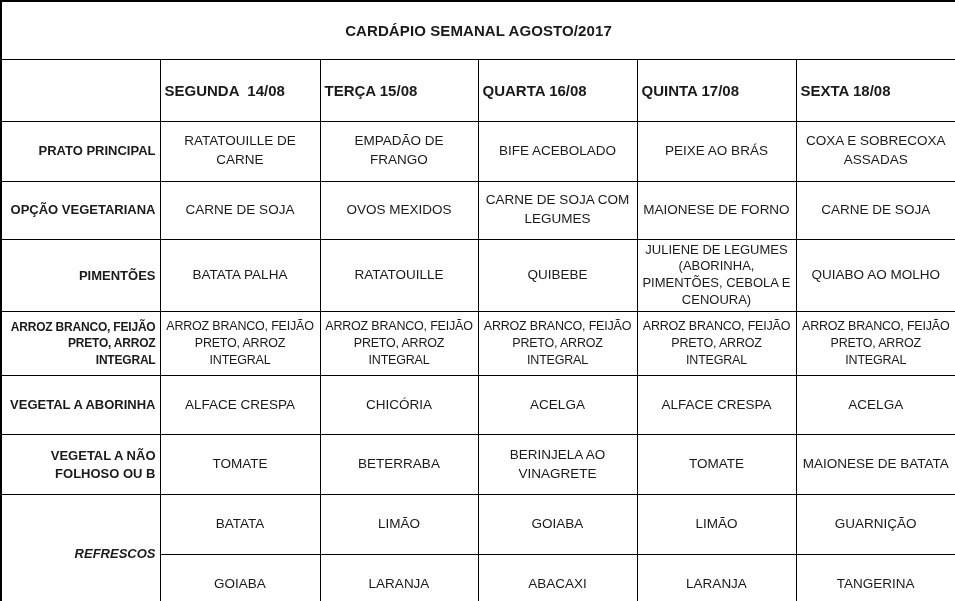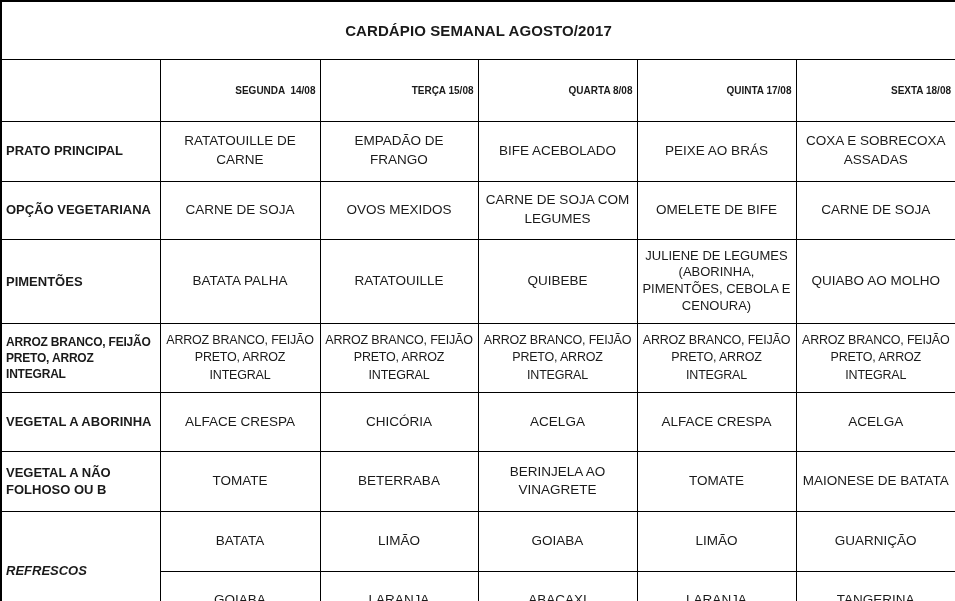--- a/index.html
+++ b/index.html
@@ -11,38 +11,38 @@
   }
   .menu-table {
     width: 955px;
     height: 601px;
     border-collapse: collapse;
     table-layout: fixed;
     border: 2px solid #000000;
   }
   .menu-table td {
     border: 1.5px solid #000000;
-    padding: 8px 4px;
+    padding: 2px 4px;
     vertical-align: middle;
     overflow: hidden;
   }
   .title-cell {
     text-align: center;
     font-weight: bold;
     font-size: 15px;
     letter-spacing: 0.1px;
   }
   .day-cell {
-    text-align: right;
+    text-align: left;
     font-weight: bold;
-    font-size: 10px;
+    font-size: 15px;
     white-space: pre-wrap;
   }
   .label-cell {
-    text-align: left;
+    text-align: right;
     font-weight: bold;
     font-size: 13px;
     padding-left: 6px;
     line-height: 1.35;
   }
   .data-cell {
     text-align: center;
     font-size: 13.5px;
     line-height: 1.38;
   }
@@ -79,40 +79,40 @@
 
   <tbody>
       <tr style="height:58px">
     <td class="title-cell" colspan="6">CARDÁPIO SEMANAL AGOSTO/2017</td>
   </tr>
 
   <tr style="height:62px">
     <td class="day-cell"></td>
     <td class="day-cell">SEGUNDA  14/08</td>
     <td class="day-cell">TERÇA 15/08</td>
-    <td class="day-cell">QUARTA 8/08</td>
+    <td class="day-cell">QUARTA 16/08</td>
     <td class="day-cell">QUINTA 17/08</td>
     <td class="day-cell">SEXTA 18/08</td>
   </tr>
 
   <tr style="height:60px">
     <td class="label-cell">PRATO PRINCIPAL</td>
     <td class="data-cell">RATATOUILLE DE CARNE</td>
     <td class="data-cell">EMPADÃO DE FRANGO</td>
     <td class="data-cell">BIFE ACEBOLADO</td>
     <td class="data-cell">PEIXE AO BRÁS</td>
     <td class="data-cell">COXA E SOBRECOXA ASSADAS</td>
   </tr>
 
   <tr style="height:58px">
     <td class="label-cell">OPÇÃO VEGETARIANA</td>
     <td class="data-cell">CARNE DE SOJA</td>
     <td class="data-cell">OVOS MEXIDOS</td>
     <td class="data-cell">CARNE DE SOJA COM LEGUMES</td>
-    <td class="data-cell">OMELETE DE BIFE</td>
+    <td class="data-cell">MAIONESE DE FORNO</td>
     <td class="data-cell">CARNE DE SOJA</td>
   </tr>
 
   <tr style="height:60px">
     <td class="label-cell">PIMENTÕES</td>
     <td class="data-cell">BATATA PALHA</td>
     <td class="data-cell">RATATOUILLE</td>
     <td class="data-cell">QUIBEBE</td>
     <td class="data-cell small-cell">JULIENE DE LEGUMES (ABORINHA, PIMENTÕES, CEBOLA E CENOURA)</td>
     <td class="data-cell">QUIABO AO MOLHO</td>

